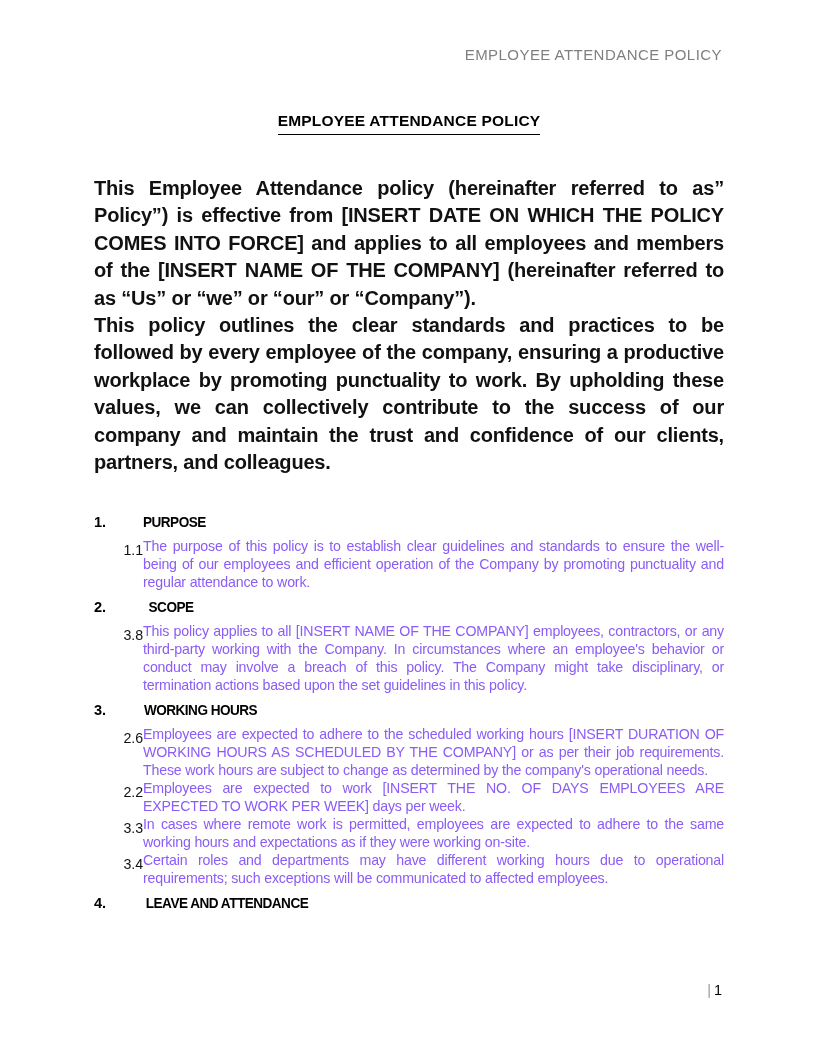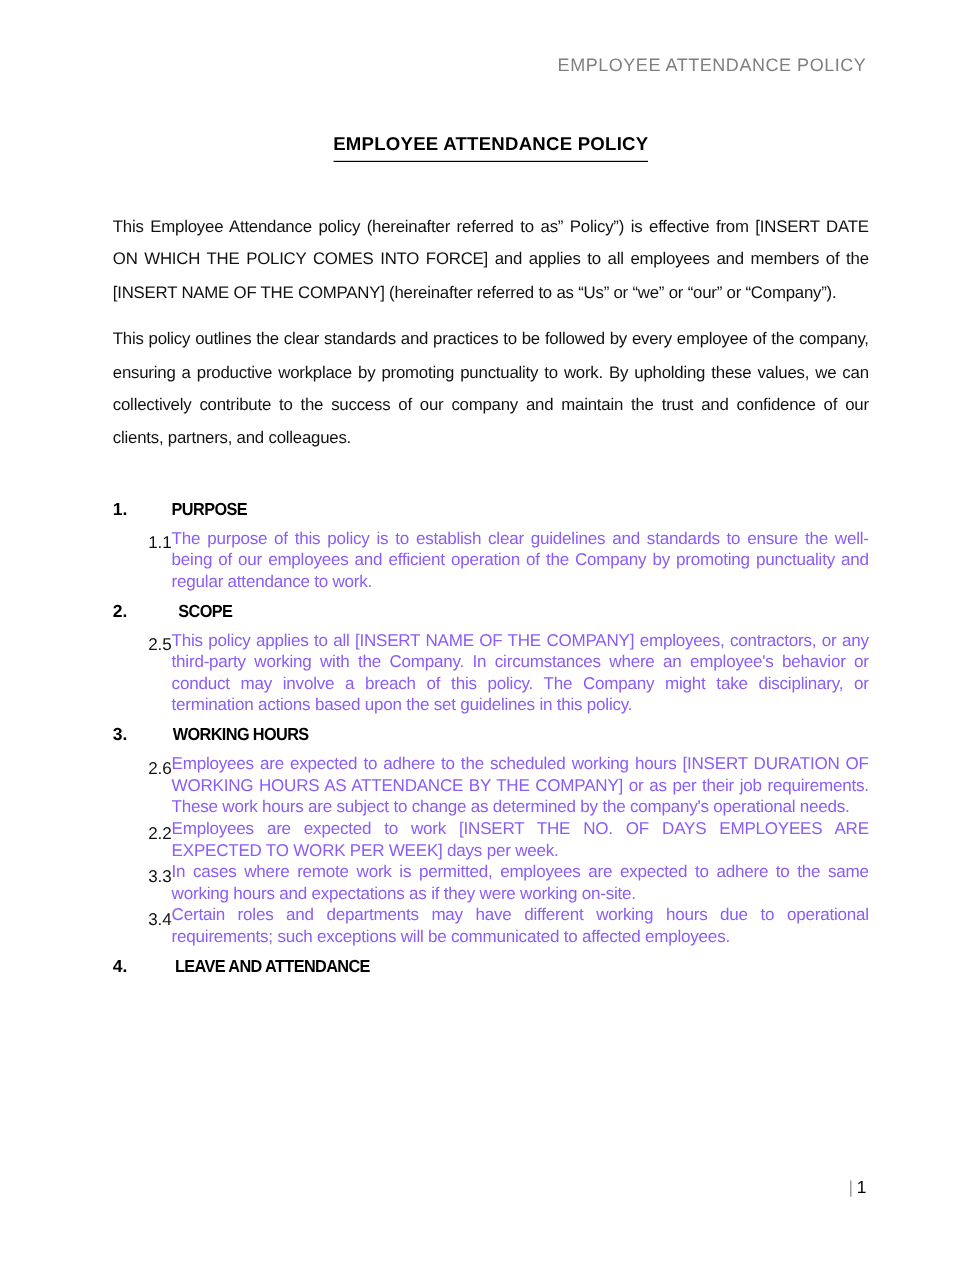--- a/index.html
+++ b/index.html
@@ -54,28 +54,29 @@
   }
   .doc-title span {
     border-bottom: 1.6px solid #000;
     padding-bottom: 2px;
     display: inline-block;
   }
 
   
   .para {
     font-family: "Liberation Sans", sans-serif;
-    font-size: 14px;
+    font-size: 20px;
     line-height: 27.4px;
     text-align: justify;
     margin: 0;
     color: #111;
     letter-spacing: -0.18px;
-  }
-  .para.tight { margin-top: 12px; }
+    font-weight: bold;
+  }
+  .para.tight { margin-top: 0; }
 
   .gap-before-list { height: 30px; }
 
   
   .clause {
     display: flex;
     align-items: flex-start;
     margin-bottom: 0px;
   }
   .clause .num {
@@ -175,31 +176,31 @@
     <div class="clause">
       <div class="num">1.1</div>
       <div class="body-txt">The purpose of this policy is to establish clear guidelines and standards to ensure the well-being of our employees and efficient operation of the Company by promoting punctuality and regular attendance to work.</div>
     </div>
 
     <div class="section-head indent-2">
       <div class="num">2.</div>
       <div class="head-txt">SCOPE</div>
     </div>
     <div class="clause">
-      <div class="num">2.5</div>
+      <div class="num">3.8</div>
       <div class="body-txt">This policy applies to all [INSERT NAME OF THE COMPANY] employees, contractors, or any third-party working with the Company. In circumstances where an employee's behavior or conduct may involve a breach of this policy. The Company might take disciplinary, or termination actions based upon the set guidelines in this policy.</div>
     </div>
 
     <div class="section-head indent-3">
       <div class="num">3.</div>
       <div class="head-txt">WORKING HOURS</div>
     </div>
     <div class="clause justify-full">
       <div class="num">2.6</div>
-      <div class="body-txt">Employees are expected to adhere to the scheduled working hours [INSERT DURATION OF WORKING HOURS AS ATTENDANCE BY THE COMPANY] or as per their job requirements. These work hours are subject to change as determined by the company's operational needs.</div>
+      <div class="body-txt">Employees are expected to adhere to the scheduled working hours [INSERT DURATION OF WORKING HOURS AS SCHEDULED BY THE COMPANY] or as per their job requirements. These work hours are subject to change as determined by the company's operational needs.</div>
     </div>
     <div class="clause justify-full">
       <div class="num">2.2</div>
       <div class="body-txt">Employees are expected to work [INSERT THE NO. OF DAYS EMPLOYEES ARE EXPECTED TO WORK PER WEEK] days per week.</div>
     </div>
     <div class="clause">
       <div class="num">3.3</div>
       <div class="body-txt">In cases where remote work is permitted, employees are expected to adhere to the same working hours and expectations as if they were working on-site.</div>
     </div>
     <div class="clause justify-full">

